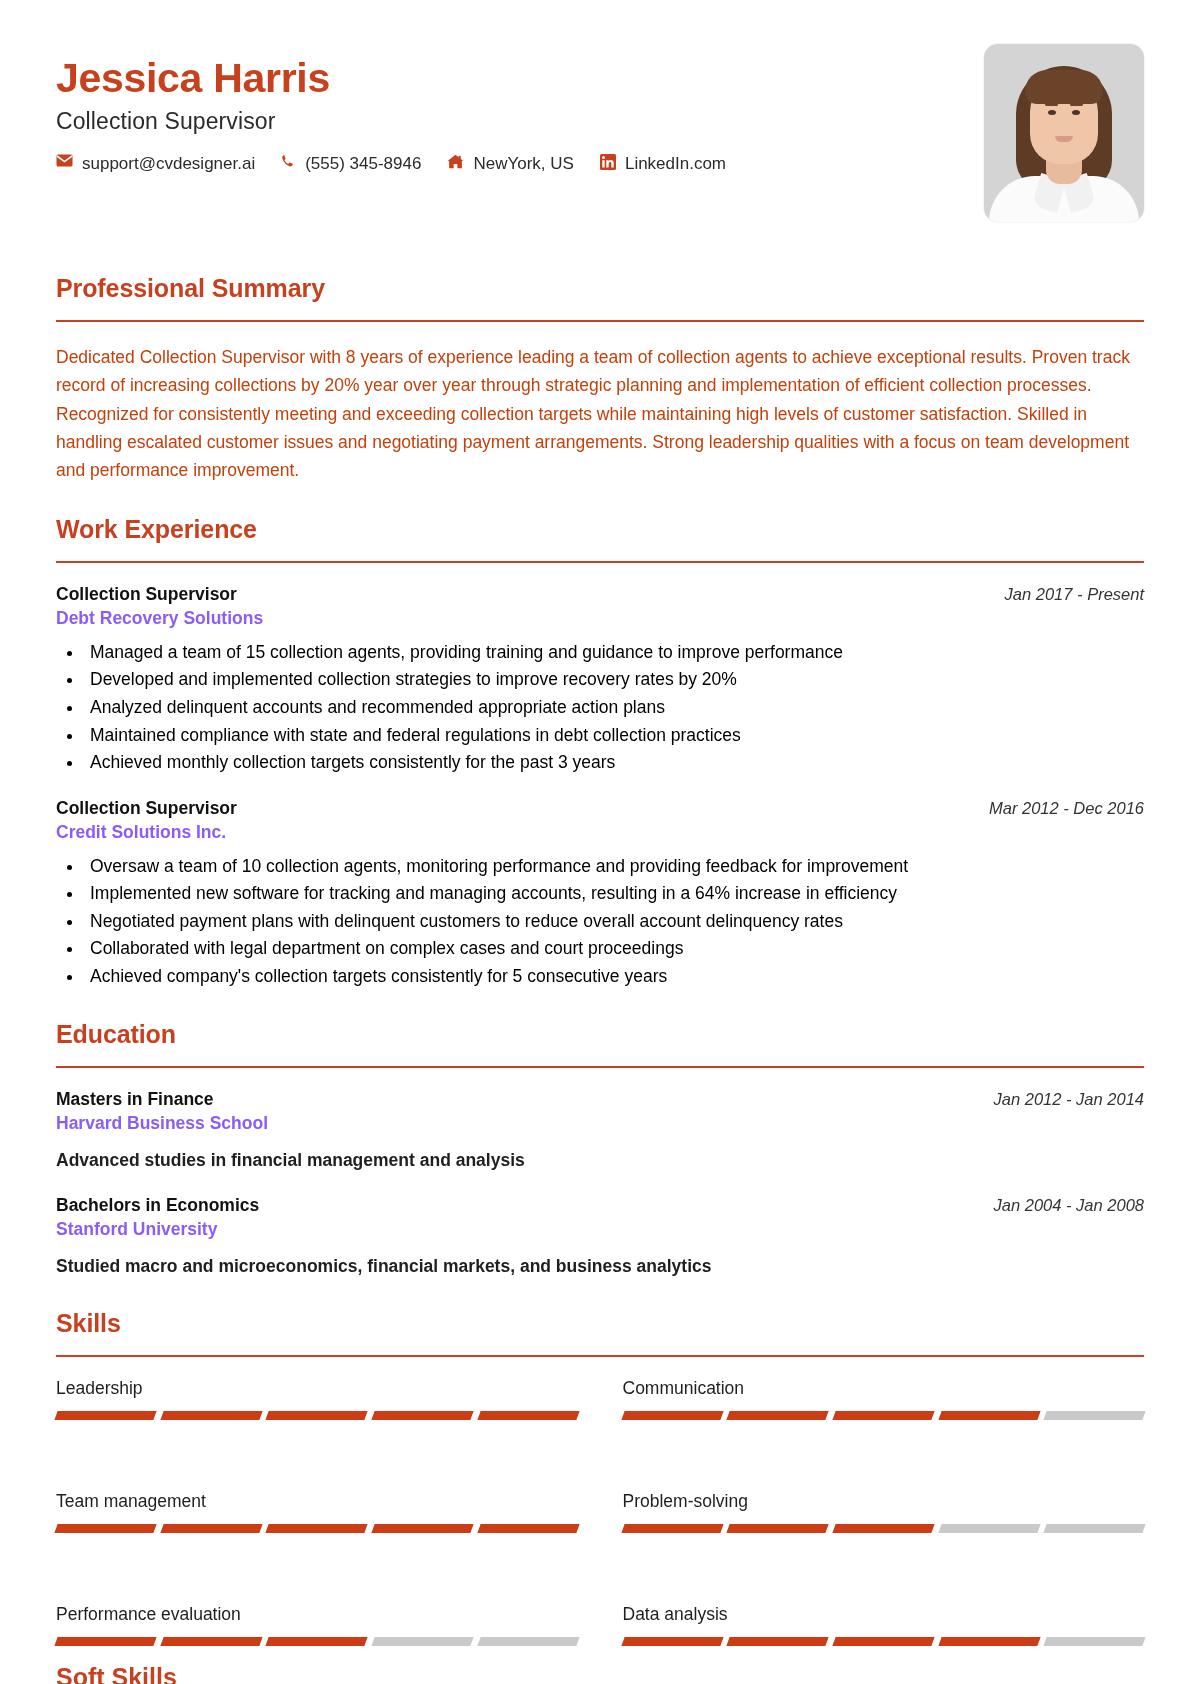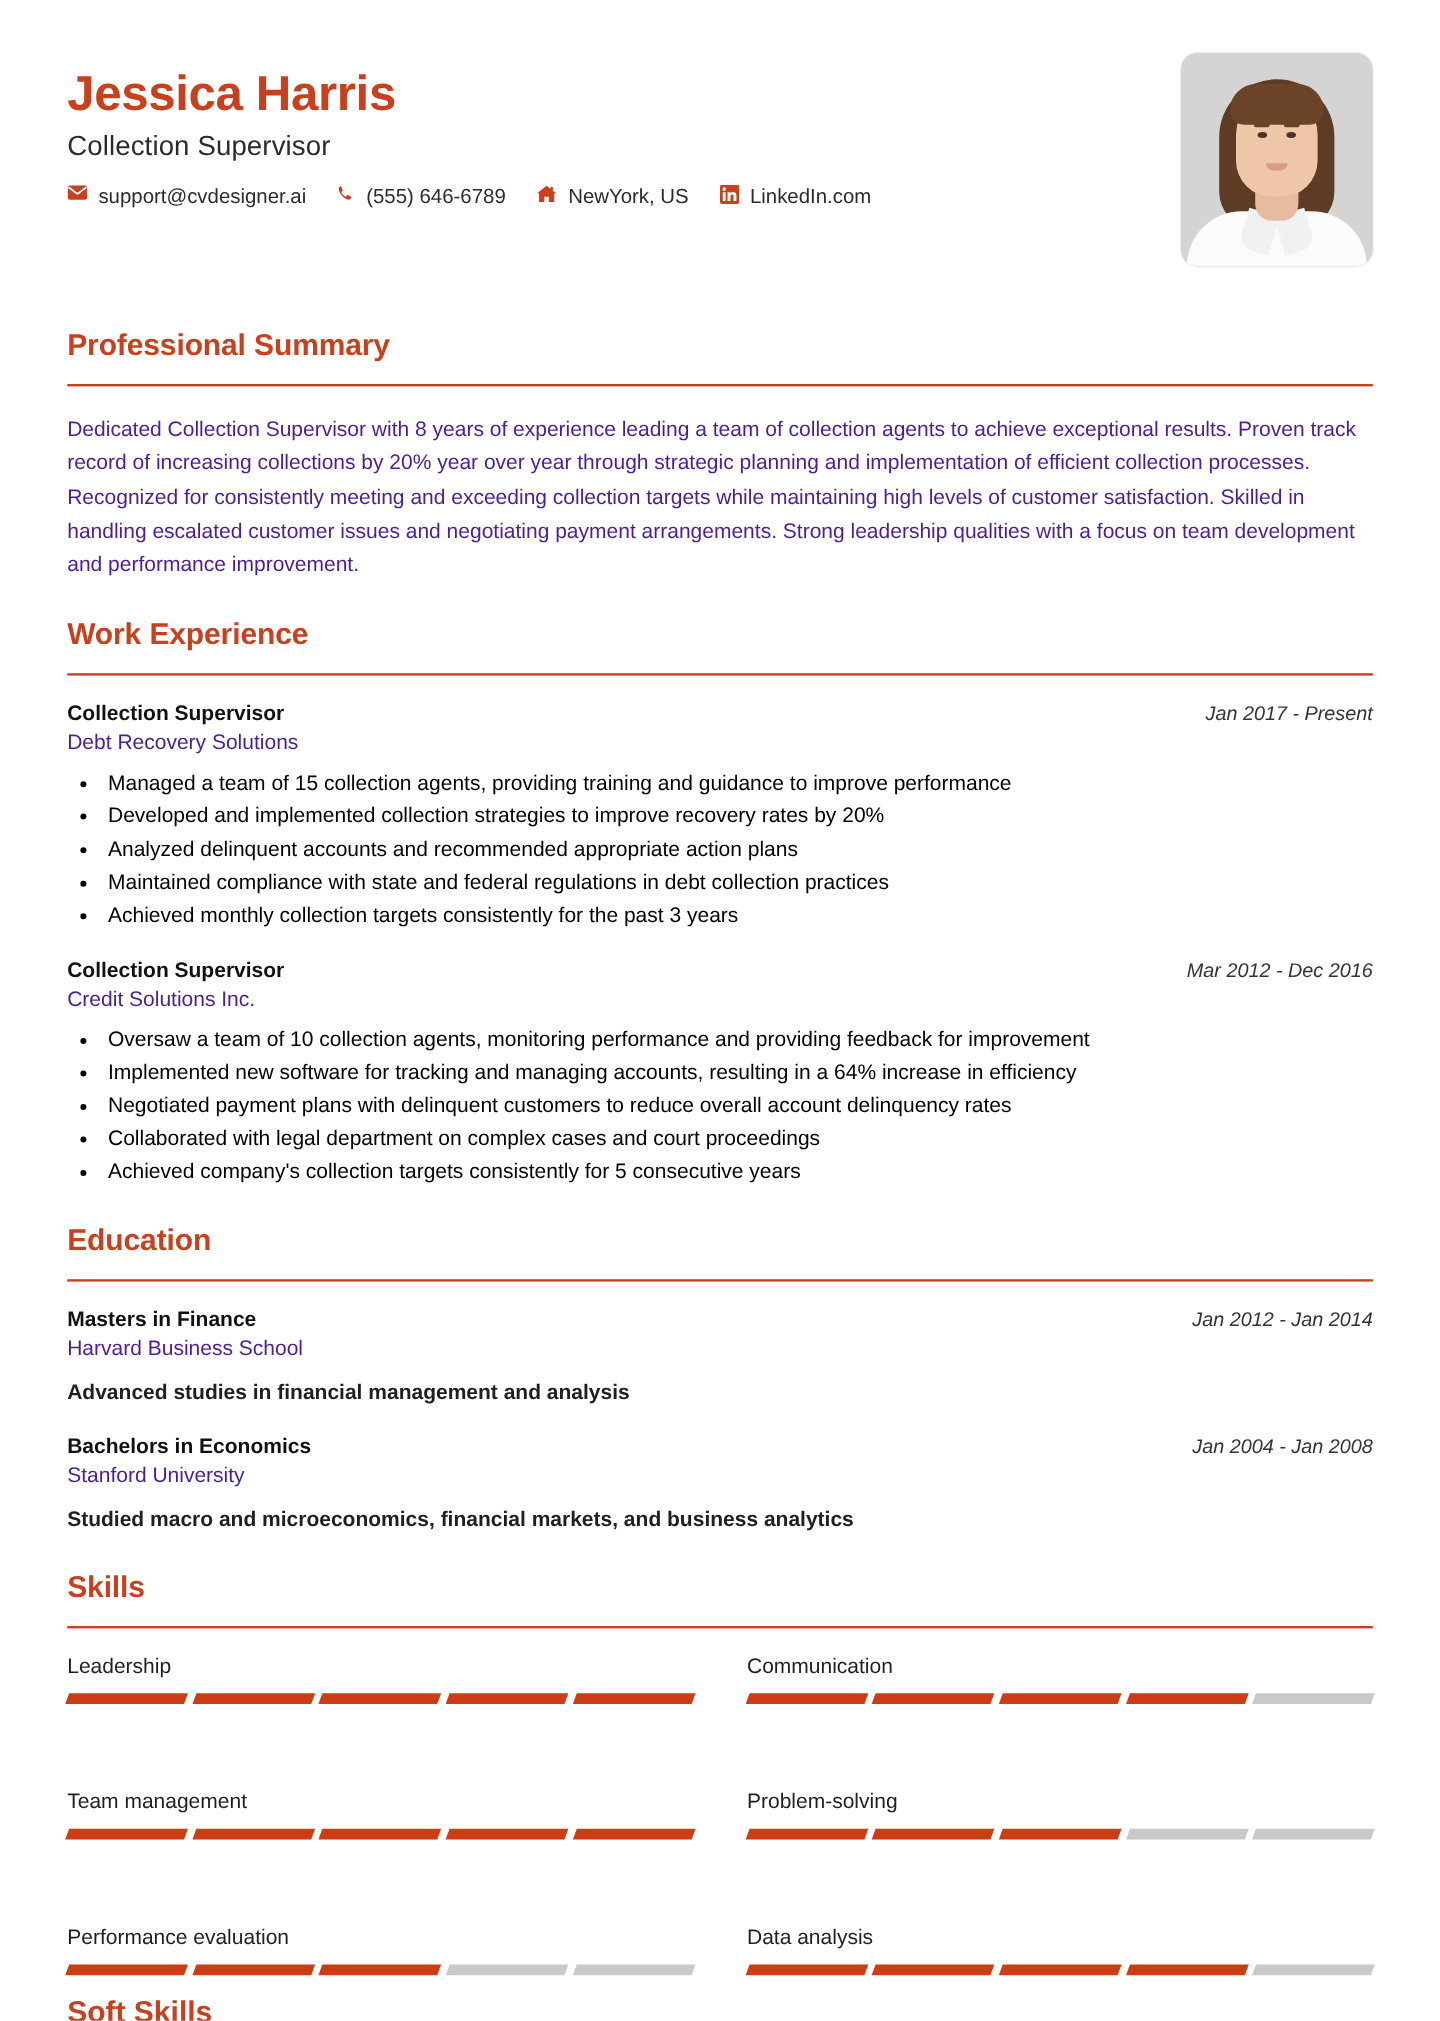--- a/index.html
+++ b/index.html
@@ -132,21 +132,21 @@
     letter-spacing: -0.1px;
   }
   .section-rule {
     border-bottom: 2px solid #C8411F;
     margin-top: 17px;
     margin-bottom: 21px;
   }
   .summary-text {
     font-size: 17.5px;
     line-height: 1.62;
-    color: #4c1d95;
+    color: #c2410c;
     text-align: left;
   }
 
   
   .entry { margin-bottom: 22px; }
   .entry:last-child { margin-bottom: 0; }
   .entry-head {
     display: flex;
     justify-content: space-between;
     align-items: baseline;
@@ -158,22 +158,23 @@
     color: #111111;
   }
   .entry-date {
     font-size: 16.5px;
     font-style: italic;
     color: #333333;
     white-space: nowrap;
   }
   .entry-org {
     font-size: 17.5px;
-    color: #4c1d95;
+    color: #8b5cf6;
     margin-top: 3px;
+    font-weight: bold;
   }
   .entry-bullets {
     list-style: disc;
     margin: 10px 0 0 28px;
   }
   .entry-bullets li {
     font-size: 17.5px;
     line-height: 1.52;
     color: #000000;
     padding-left: 6px;
@@ -245,21 +246,21 @@
           </span>
           <span>support@cvdesigner.ai</span>
         </div>
 
         <div class="contact-item">
           <span class="ci-icon">
             <svg width="15" height="15" viewBox="0 0 16 16">
               <path d="M3.2 1.1c-.5.1-1.1.6-1.5 1.3-.6 1 -.4 2.6 .6 4.5 1 1.9 2.6 3.7 4.3 4.9 1.7 1.2 3.3 1.7 4.3 1.3 .7-.3 1.4-1 1.6-1.6 .1-.4 .1-.5-.2-.8-.2-.2-1-.7-1.7-1.1-1.3-.7-1.4-.7-1.8-.4-.2 .2-.5 .6-.7 .9-.3 .5-.4 .5-.9 .2C5.7 9.6 4.4 8.2 3.8 7c-.3-.6-.3-.6 .2-1 .3-.2 .7-.5 .8-.7 .2-.3 .2-.4-.4-1.6C3.6 1.9 3.5 1.1 3.2 1.1z" fill="#C8411F"></path>
             </svg>
           </span>
-          <span>(555) 646-6789</span>
+          <span>(555) 345-8946</span>
         </div>
 
         <div class="contact-item">
           <span class="ci-icon">
             <svg width="17" height="15" viewBox="0 0 18 16">
               <path d="M9 0.8 L0.6 7.4 L2.2 7.4 L2.2 15.2 L7 15.2 L7 10.6 L11 10.6 L11 15.2 L15.8 15.2 L15.8 7.4 L17.4 7.4 Z" fill="#C8411F"></path>
               <rect x="12.4" y="2" width="2.2" height="3.2" fill="#C8411F"></rect>
             </svg>
           </span>
           <span>NewYork, US</span>

